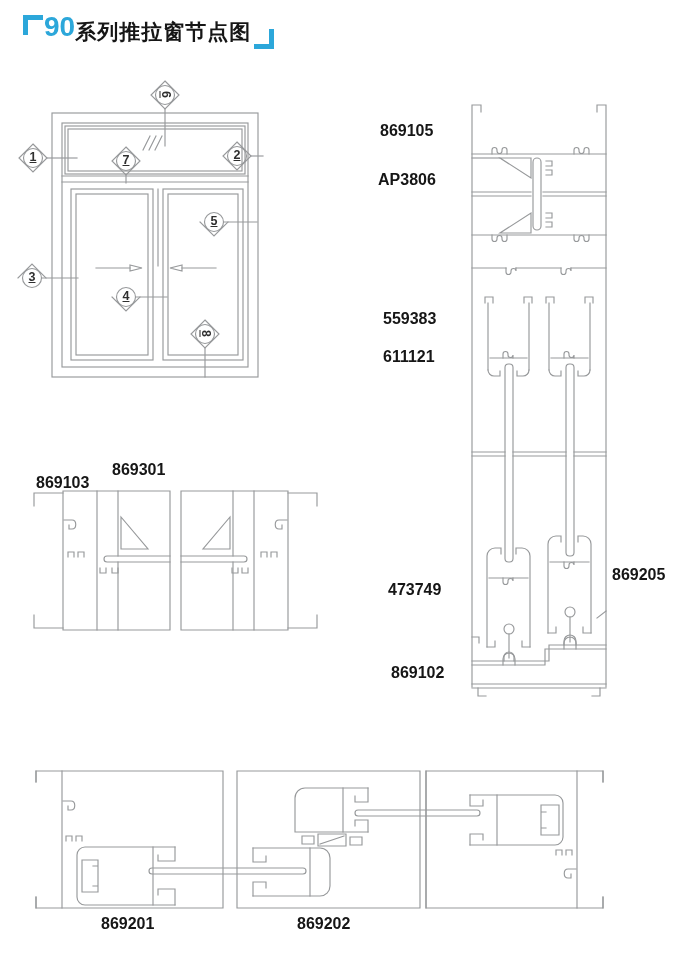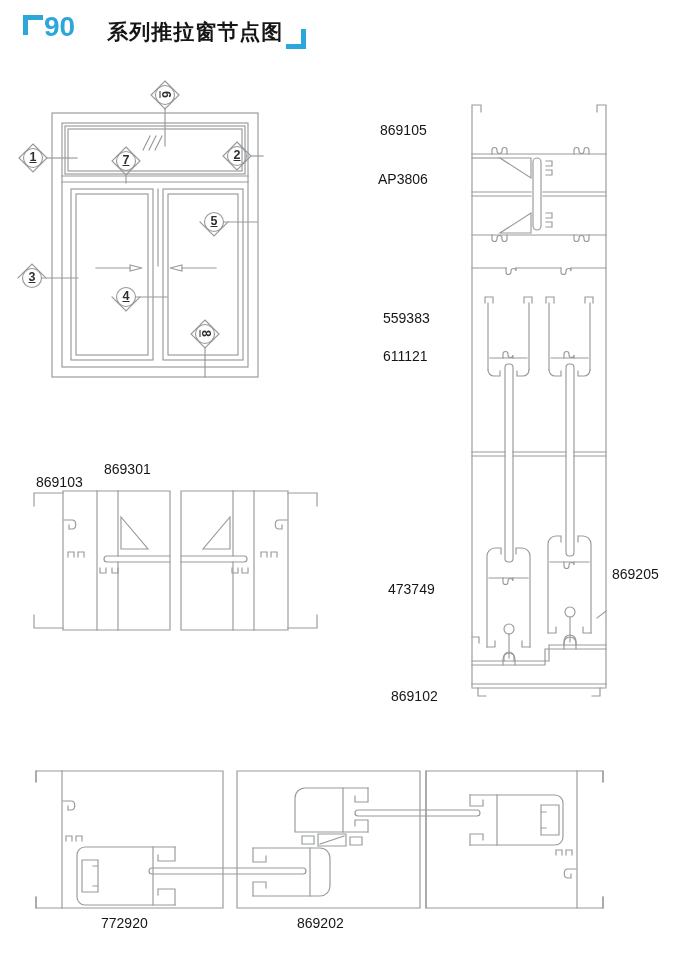--- a/index.html
+++ b/index.html
@@ -1,28 +1,28 @@
 <!DOCTYPE html>
 <html style="--accent: #2ca7da; --line: #97999b; --text: #161616; --callout: #2f2f2f;"><head>
 <meta charset="utf-8">
 <style>
   html,body{margin:0;padding:0;}
   body{width:700px;height:965px;background:#ffffff;position:relative;overflow:hidden;
        font-family:"Liberation Sans",sans-serif;}
   #lines{position:absolute;left:0;top:0;}
   #lines *{fill:none;stroke:var(--line);stroke-width:1.15;stroke-linecap:square;stroke-linejoin:miter;}
-  .plabel{position:absolute;font-weight:400;font-size:14px;color:var(--text);white-space:nowrap;}
+  .plabel{position:absolute;font-weight:700;font-size:16px;color:var(--text);white-space:nowrap;}
   .cnum{position:absolute;width:20px;text-align:center;font-weight:700;font-size:12.5px;
         color:var(--callout);text-decoration:underline;line-height:15px;}
   .cnum.rot{transform:rotate(90deg);}
   #titlebar{position:absolute;left:23px;top:12px;display:flex;align-items:flex-start;}
   .br-l{display:inline-block;width:15px;height:15px;border-top:5px solid var(--accent);
         border-left:5px solid var(--accent);margin-top:3px;}
   .t90{color:var(--accent);font-size:28px;font-weight:700;line-height:30px;margin-left:1px;}
-  .trest{font-size:21px;font-weight:700;color:var(--text);margin-top:6px;letter-spacing:1px;margin-left:32px;}
+  .trest{font-size:21px;font-weight:700;color:var(--text);margin-top:6px;letter-spacing:1px;}
   .br-r{display:inline-block;width:15px;height:15px;border-bottom:5px solid var(--accent);
         border-right:5px solid var(--accent);margin-top:17px;margin-left:3px;}
 </style>
 </head>
 <body>
 
 <svg id="lines" width="700" height="965" viewBox="0 0 700 965">
 
   <g>
     <g>
@@ -215,24 +215,24 @@
   <span class="trest">系列推拉窗节点图</span>
   <span class="br-r"></span>
 </div>
 
 <div class="plabel" style="left:380px;top:122px">869105</div>
 <div class="plabel" style="left:378px;top:171px">AP3806</div>
 <div class="plabel" style="left:383px;top:310px">559383</div>
 <div class="plabel" style="left:383px;top:348px">611121</div>
 <div class="plabel" style="left:388px;top:581px">473749</div>
 <div class="plabel" style="left:612px;top:566px">869205</div>
-<div class="plabel" style="left:391px;top:688px">869102</div>
+<div class="plabel" style="left:391px;top:664px">869102</div>
 <div class="plabel" style="left:36px;top:474px">869103</div>
-<div class="plabel" style="left:104px;top:461px">869301</div>
-<div class="plabel" style="left:101px;top:915px">772920</div>
+<div class="plabel" style="left:112px;top:461px">869301</div>
+<div class="plabel" style="left:101px;top:915px">869201</div>
 <div class="plabel" style="left:297px;top:915px">869202</div>
 
 <div class="cnum" style="left:23px;top:150px">1</div>
 <div class="cnum" style="left:227px;top:148px">2</div>
 <div class="cnum" style="left:22px;top:270px">3</div>
 <div class="cnum" style="left:116px;top:289px">4</div>
 <div class="cnum" style="left:204px;top:214px">5</div>
 <div class="cnum rot" style="left:155px;top:87px">6</div>
 <div class="cnum" style="left:116px;top:153px">7</div>
 <div class="cnum rot" style="left:195px;top:326px">8</div>

